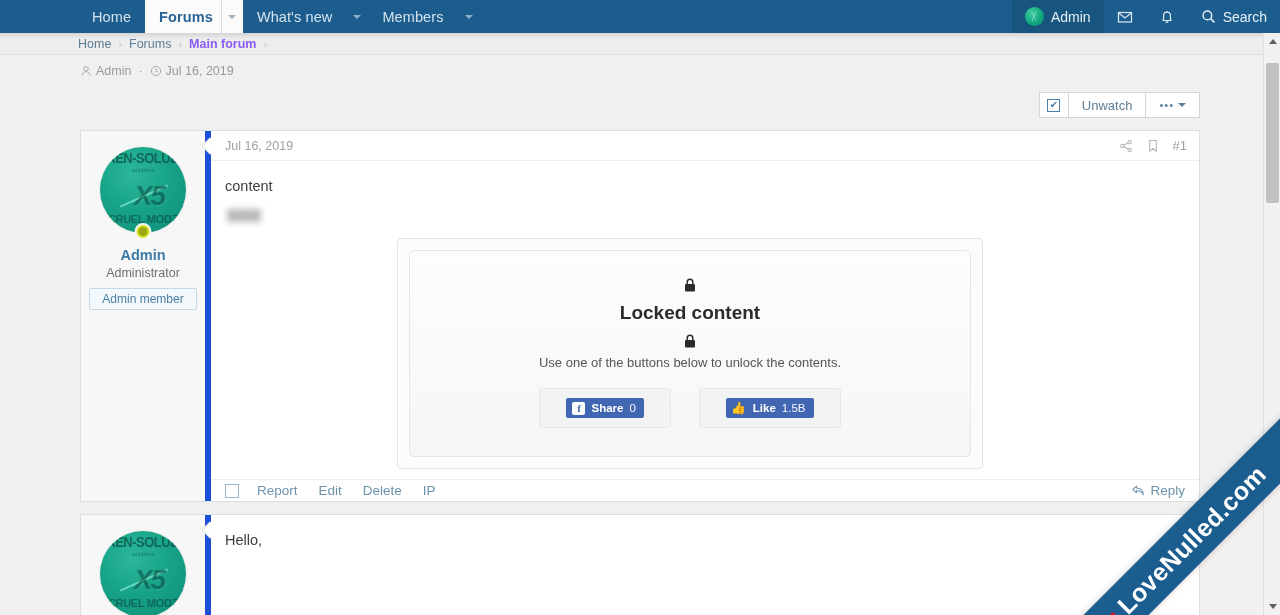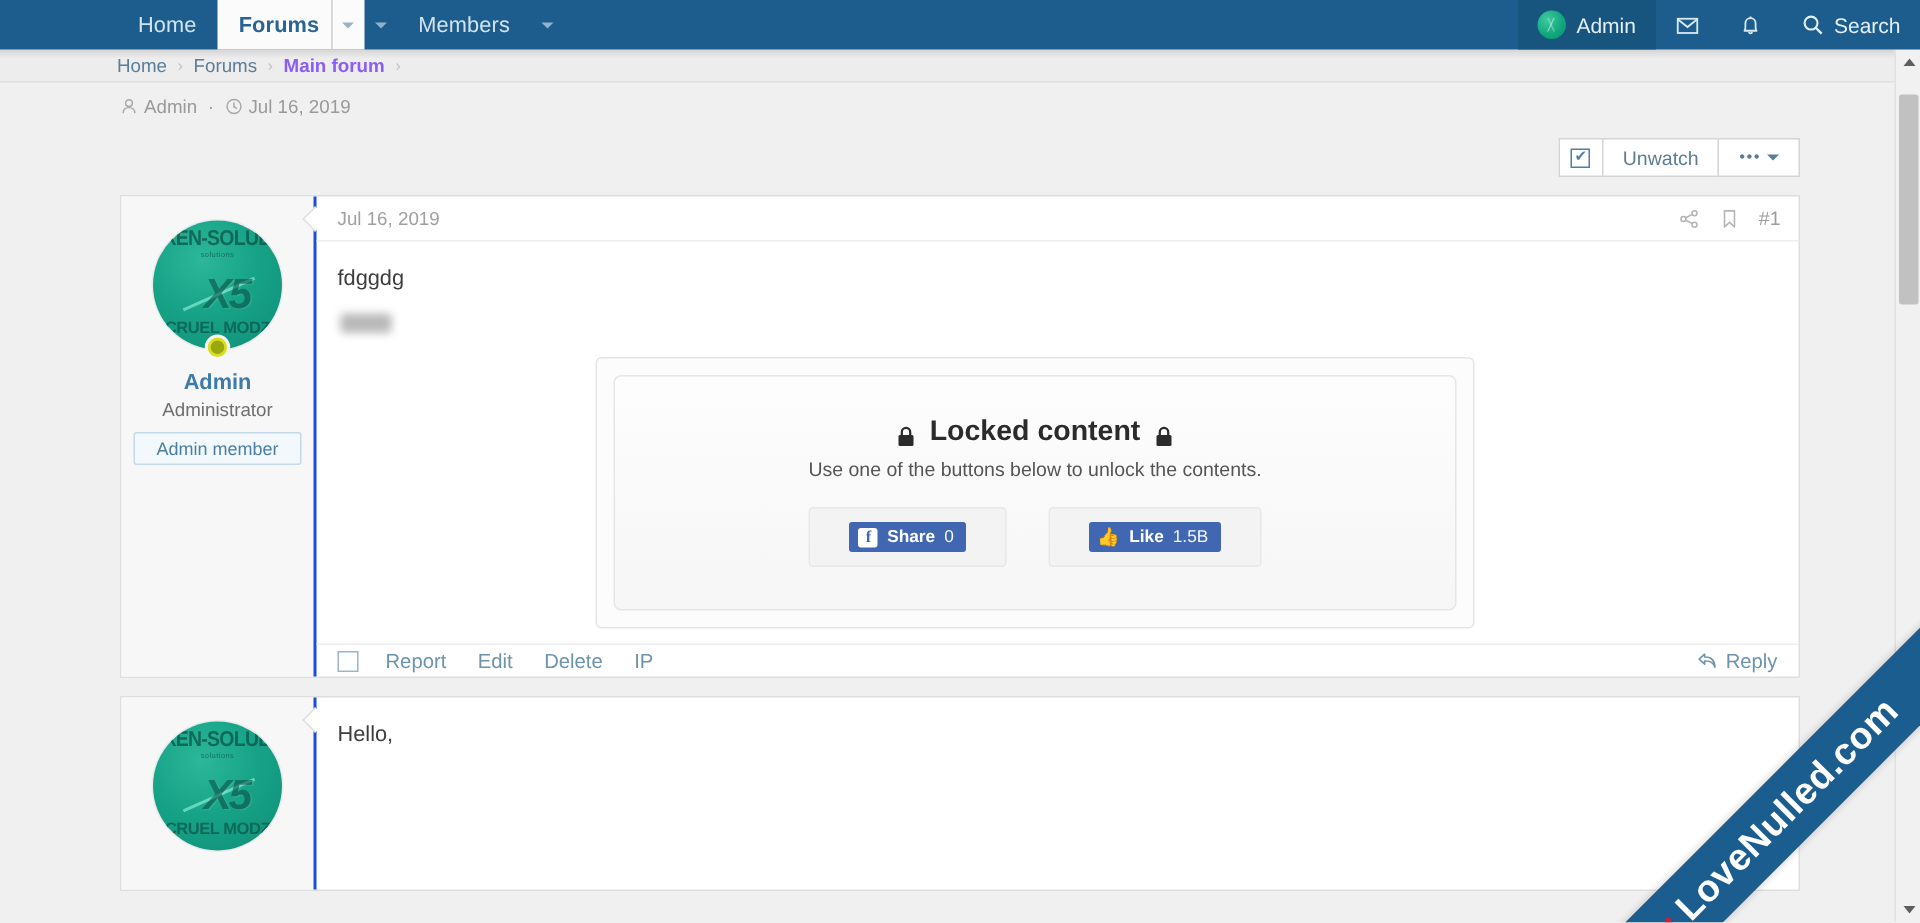--- a/index.html
+++ b/index.html
@@ -132,21 +132,21 @@
   
   .post {
     display: flex;
     background: #fff;
     border: 1px solid #dedede;
     margin-top: 12px;
   }
   .post-side {
     width: 130px; flex: none;
     background: #f7f7f7;
-    border-right: 2px solid #1d4ed8;
+    border-right: 6px solid #1d4ed8;
     padding: 16px 8px 12px;
     text-align: center;
   }
   .avatar-lg {
     width: 86px; height: 86px; border-radius: 50%;
     margin: 0 auto;
     position: relative;
     background: radial-gradient(circle at 38% 30%, #2cb79a 0%, #17a387 45%, #0e8e76 100%);
     overflow: hidden;
     box-shadow: 0 0 0 1px rgba(0,0,0,.05);
@@ -243,21 +243,21 @@
   }
   .lock-inner {
     border: 1px solid #e6e6e6;
     border-radius: 5px;
     background: linear-gradient(#fdfdfd, #f6f6f6);
     padding: 26px 10px 28px;
     text-align: center;
   }
   .lock-title {
     font-size: 19px; font-weight: bold; color: #2b2b2b;
-    display: flex; align-items: flex-end; justify-content: center; gap: 9px;
+    display: flex; align-items: center; justify-content: center; gap: 9px; flex-direction: column;
   }
   .lock-sub { font-size: 13px; color: #555; margin-top: 6px; }
   .lock-btns { display: flex; justify-content: center; gap: 28px; margin-top: 18px; }
   .fb-shell {
     background: #f3f3f3;
     border: 1px solid #e8e8e8;
     border-radius: 3px;
     padding: 9px 26px;
   }
   .fb-btn {
@@ -355,20 +355,23 @@
         <span>Home</span>
       </div>
 
       <div class="nav-item active">
         <span>Forums</span>
       </div>
       <div class="nav-caret on-active">
         <i class="caret-tri"></i>
       </div>
 
+      <div class="nav-item">
+        <span>What's new</span>
+      </div>
       <div class="nav-caret">
         <i class="caret-tri"></i>
       </div>
 
       <div class="nav-item">
         <span>Members</span>
       </div>
       <div class="nav-caret">
         <i class="caret-tri"></i>
       </div>
@@ -476,21 +479,21 @@
               <line x1="5.5" y1="8.9" x2="10.5" y2="11.5" stroke="#b5b5b5" stroke-width="1.2"></line>
             </svg>
             <svg width="12" height="14" viewBox="0 0 12 16">
               <path d="M2.2 1.8 H9.8 V14 L6 10.6 L2.2 14 Z" fill="none" stroke="#b5b5b5" stroke-width="1.2" stroke-linejoin="round"></path>
             </svg>
             <span class="pnum">#1</span>
           </div>
         </div>
 
         <div class="post-body">
-          <div>fdggdg</div>
+          <div>content</div>
           <div class="blur-chip"></div>
         </div>
 
         <div class="lock-outer">
           <div class="lock-inner">
             <div class="lock-title">
               <svg width="14" height="16" viewBox="0 0 14 16">
                 <rect x="2" y="7" width="10" height="7.4" rx="1" fill="#2b2b2b"></rect>
                 <path d="M4.2 7 V5 a2.8 2.8 0 0 1 5.6 0 V7" fill="none" stroke="#2b2b2b" stroke-width="1.5"></path>
               </svg>

